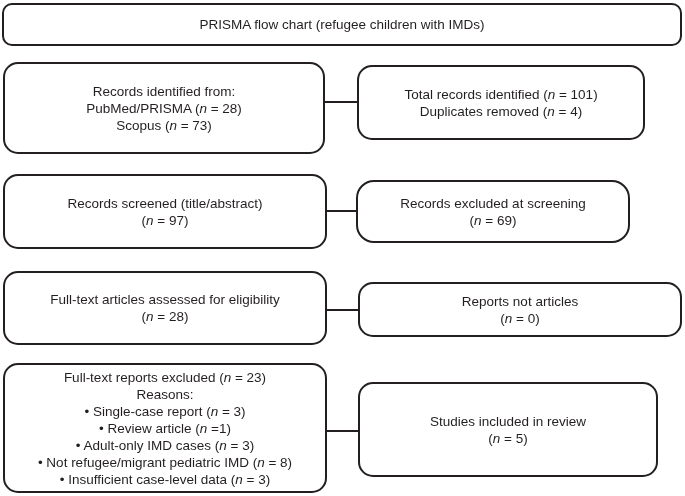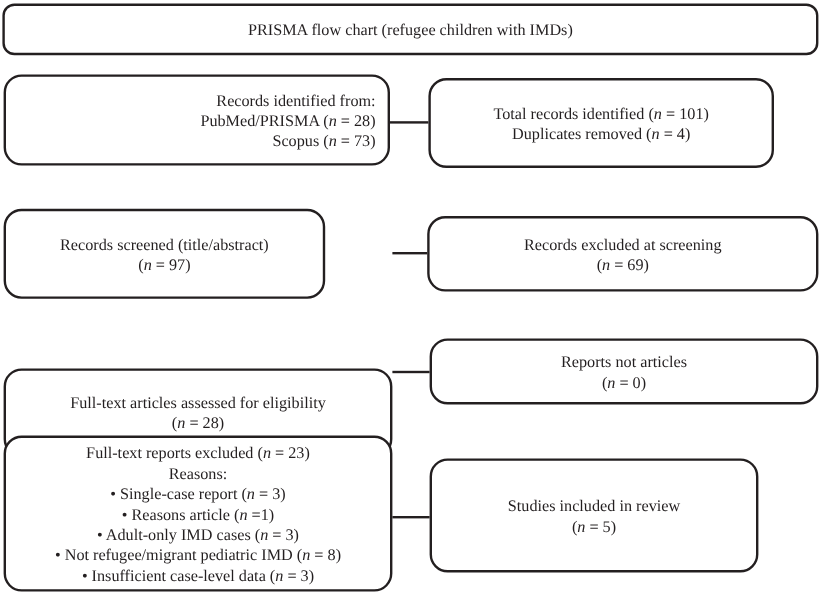--- a/index.html
+++ b/index.html
@@ -28,40 +28,40 @@
     border: 2px solid var(--ink);
     border-radius: 15px;
     background: var(--bg);
     display: flex;
     flex-direction: column;
     justify-content: center;
     align-items: center;
     text-align: center;
     padding: 4px 10px;
   }
-  .box .line { white-space: pre; font-family: Liberation Serif, serif; }
+  .box .line { white-space: pre; }
   .box .line i { font-style: italic; }
   .connector {
     position: absolute;
     height: 2px;
     background: var(--ink);
   }
   
   .title-box      { left: 2px;   top: 3px;   width: 680px; height: 43px;  border-radius: 10px; }
-  .box-r1-left    { left: 3px;   top: 62px;  width: 322px; height: 76px; align-items: flex-end; }
+  .box-r1-left    { left: 3px;   top: 62px;  width: 322px; height: 92px; }
   .box-r1-right   { left: 357px; top: 65px;  width: 288px; height: 75px; }
   .conn-1         { left: 325px; top: 101px; width: 32px; }
-  .box-r2-left    { left: 3px;   top: 174px; width: 268px; height: 75px; }
-  .box-r2-right   { left: 356px; top: 180px; width: 326px; height: 63px; }
+  .box-r2-left    { left: 3px;   top: 174px; width: 324px; height: 75px; }
+  .box-r2-right   { left: 356px; top: 180px; width: 274px; height: 63px; border-radius: 18px; }
   .conn-2         { left: 327px; top: 210px; width: 29px; }
-  .box-r3-left    { left: 3px;   top: 271px; width: 324px; height: 74px; margin-top: 36px; }
+  .box-r3-left    { left: 3px;   top: 271px; width: 324px; height: 74px; }
   .box-r3-right   { left: 358px; top: 282px; width: 324px; height: 55px; }
   .conn-3         { left: 327px; top: 309px; width: 31px; }
   .box-r4-left    { left: 3px;   top: 363px; width: 324px; height: 130px; }
-  .box-r4-right   { left: 358px; top: 382px; width: 274px; height: 95px; }
+  .box-r4-right   { left: 358px; top: 382px; width: 300px; height: 95px; }
   .conn-4         { left: 327px; top: 430px; width: 31px; }
 </style>
 </head>
 <body>
 
 <div class="canvas">
 
   <div class="box title-box">
       <div class="line"><span>PRISMA flow chart (refugee children with IMDs)</span></div>
     </div>
@@ -94,21 +94,21 @@
   <div class="box box-r3-right">
       <div class="line"><span>Reports not articles</span></div>
       <div class="line"><span>(</span><i>n</i><span> = 0)</span></div>
     </div>
   <div class="connector conn-3"></div>
 
   <div class="box box-r4-left">
       <div class="line"><span>Full-text reports excluded (</span><i>n</i><span> = 23)</span></div>
       <div class="line"><span>Reasons:</span></div>
       <div class="line"><span>• Single-case report (</span><i>n</i><span> = 3)</span></div>
-      <div class="line"><span>• Reasons article (</span><i>n</i><span> =1)</span></div>
+      <div class="line"><span>• Review article (</span><i>n</i><span> =1)</span></div>
       <div class="line"><span>• Adult-only IMD cases (</span><i>n</i><span> = 3)</span></div>
       <div class="line"><span>• Not refugee/migrant pediatric IMD (</span><i>n</i><span> = 8)</span></div>
       <div class="line"><span>• Insufficient case-level data (</span><i>n</i><span> = 3)</span></div>
     </div>
   <div class="box box-r4-right">
       <div class="line"><span>Studies included in review</span></div>
       <div class="line"><span>(</span><i>n</i><span> = 5)</span></div>
     </div>
   <div class="connector conn-4"></div>
 

